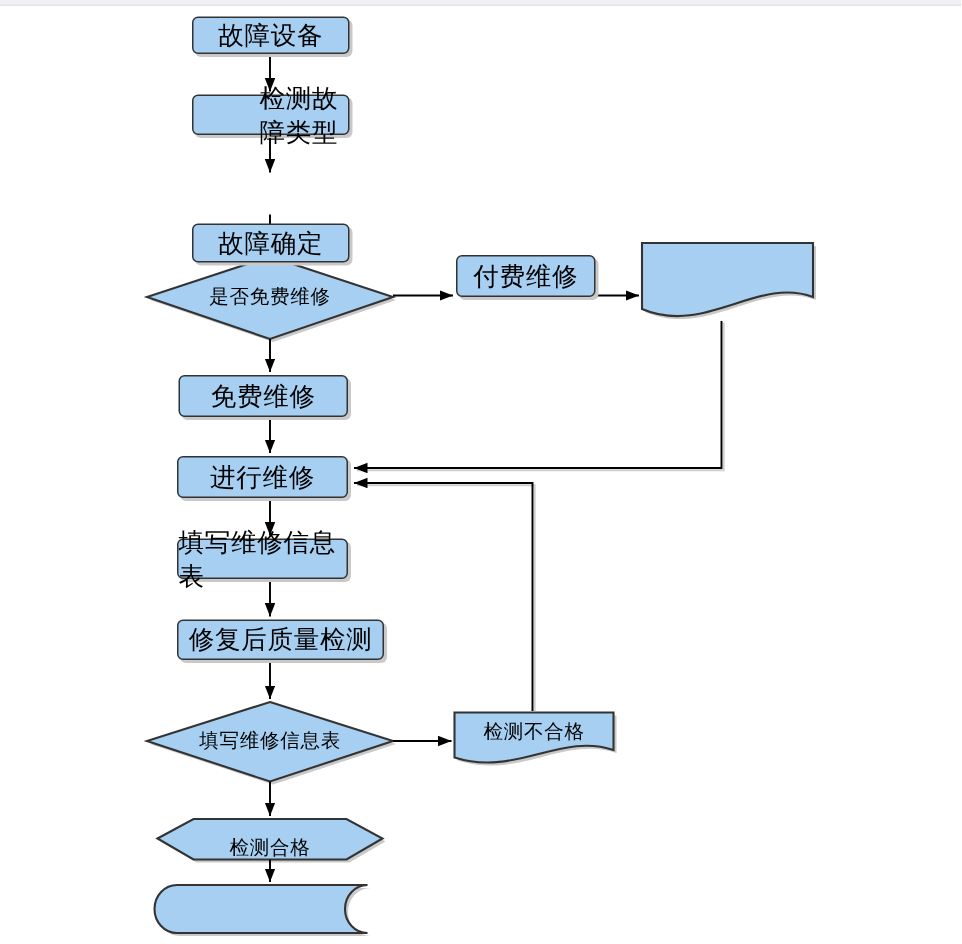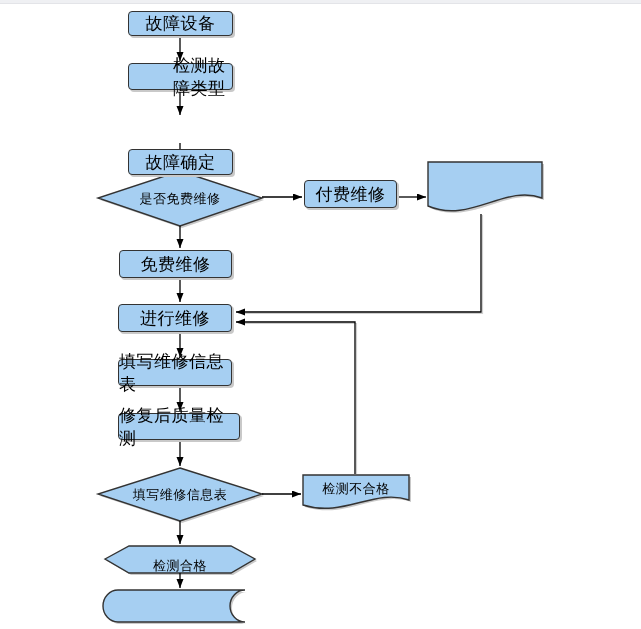--- a/index.html
+++ b/index.html
@@ -93,33 +93,33 @@
 
   <div class="node" style="left:128px;top:11px;width:105px;height:25px;">
     <span>故障设备</span>
   </div>
   <div class="node" style="left:128px;top:63px;width:105px;height:27px;padding-left:44px;">
     <span>检测故障类型</span>
   </div>
   <div class="node" style="left:128px;top:117px;width:105px;height:26px;margin-top:32px;">
     <span>故障确定</span>
   </div>
-  <div class="node" style="left:304px;top:180px;width:93px;height:28px;">
+  <div class="node" style="left:304px;top:170px;width:93px;height:28px;">
     <span>付费维修</span>
   </div>
   <div class="node" style="left:119px;top:250px;width:113px;height:28px;">
     <span>免费维修</span>
   </div>
   <div class="node" style="left:118px;top:304px;width:114px;height:28px;">
     <span>进行维修</span>
   </div>
   <div class="node" style="left:118px;top:359px;width:114px;height:27px;">
     <span>填写维修信息表</span>
   </div>
-  <div class="node" style="left:118px;top:413px;width:122px;height:27px;">
+  <div class="node" style="left:118px;top:413px;width:138px;height:27px;">
     <span>修复后质量检测</span>
   </div>
 
   <div class="flabel" style="left:98px;top:171px;width:164px;height:55px;">是否免费维修</div>
   <div class="flabel" style="left:98px;top:468px;width:164px;height:53px;">填写维修信息表</div>
   <div class="flabel" style="left:303px;top:473px;width:106px;height:30px;">检测不合格</div>
   <div class="flabel" style="left:105px;top:545px;width:150px;height:40px;">检测合格</div>
 </div>
 
 </body></html>

